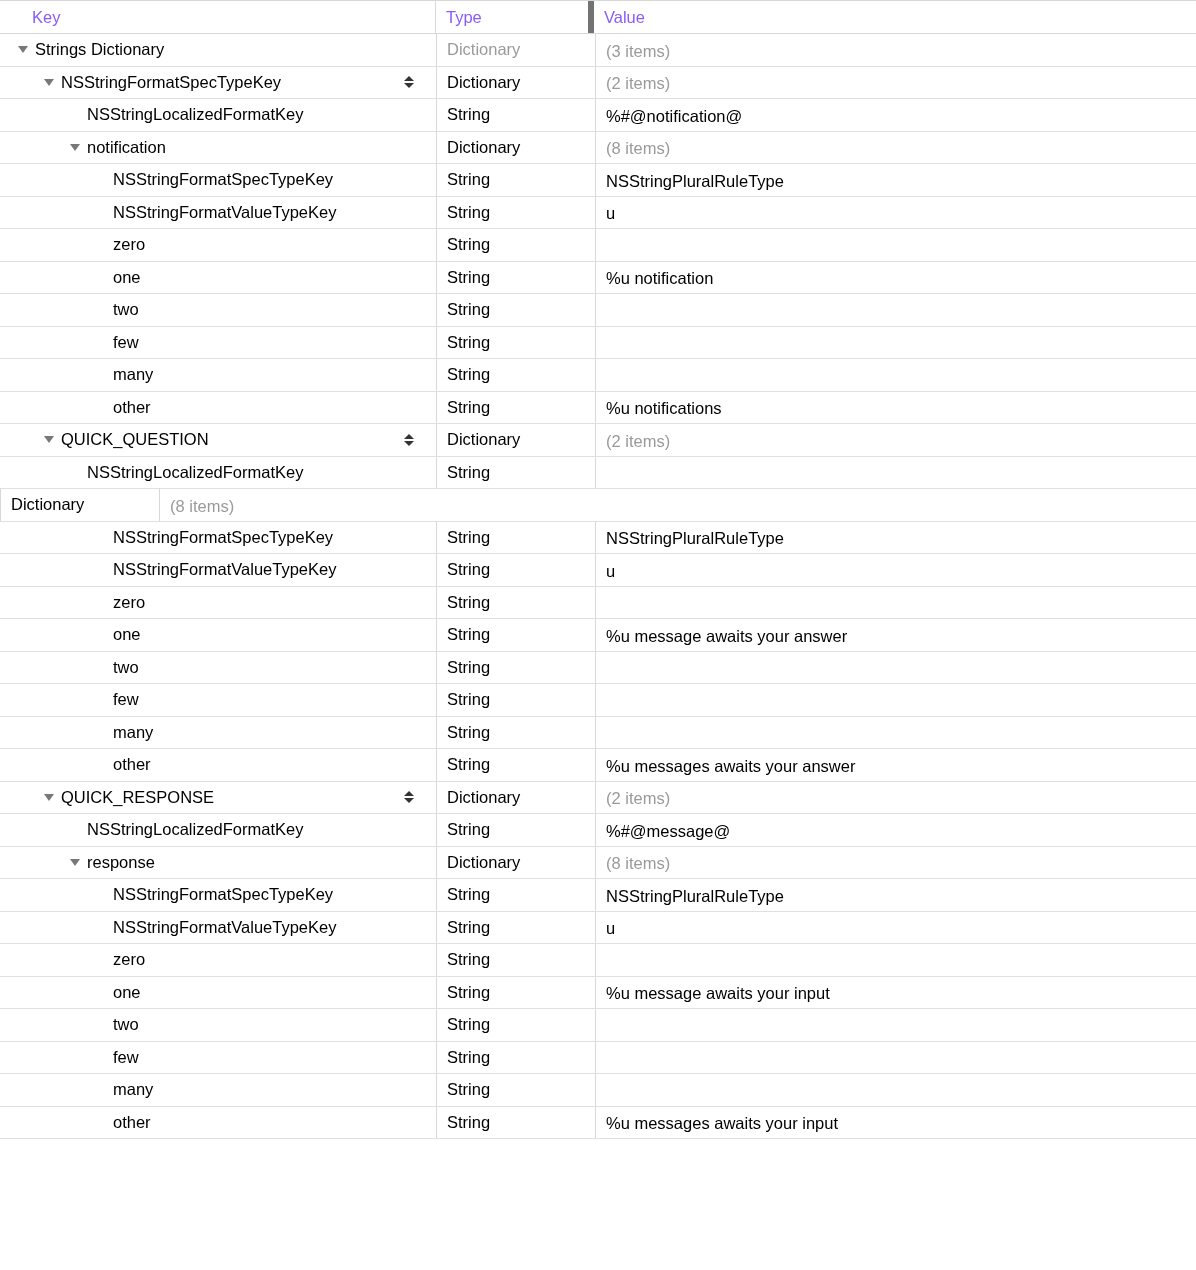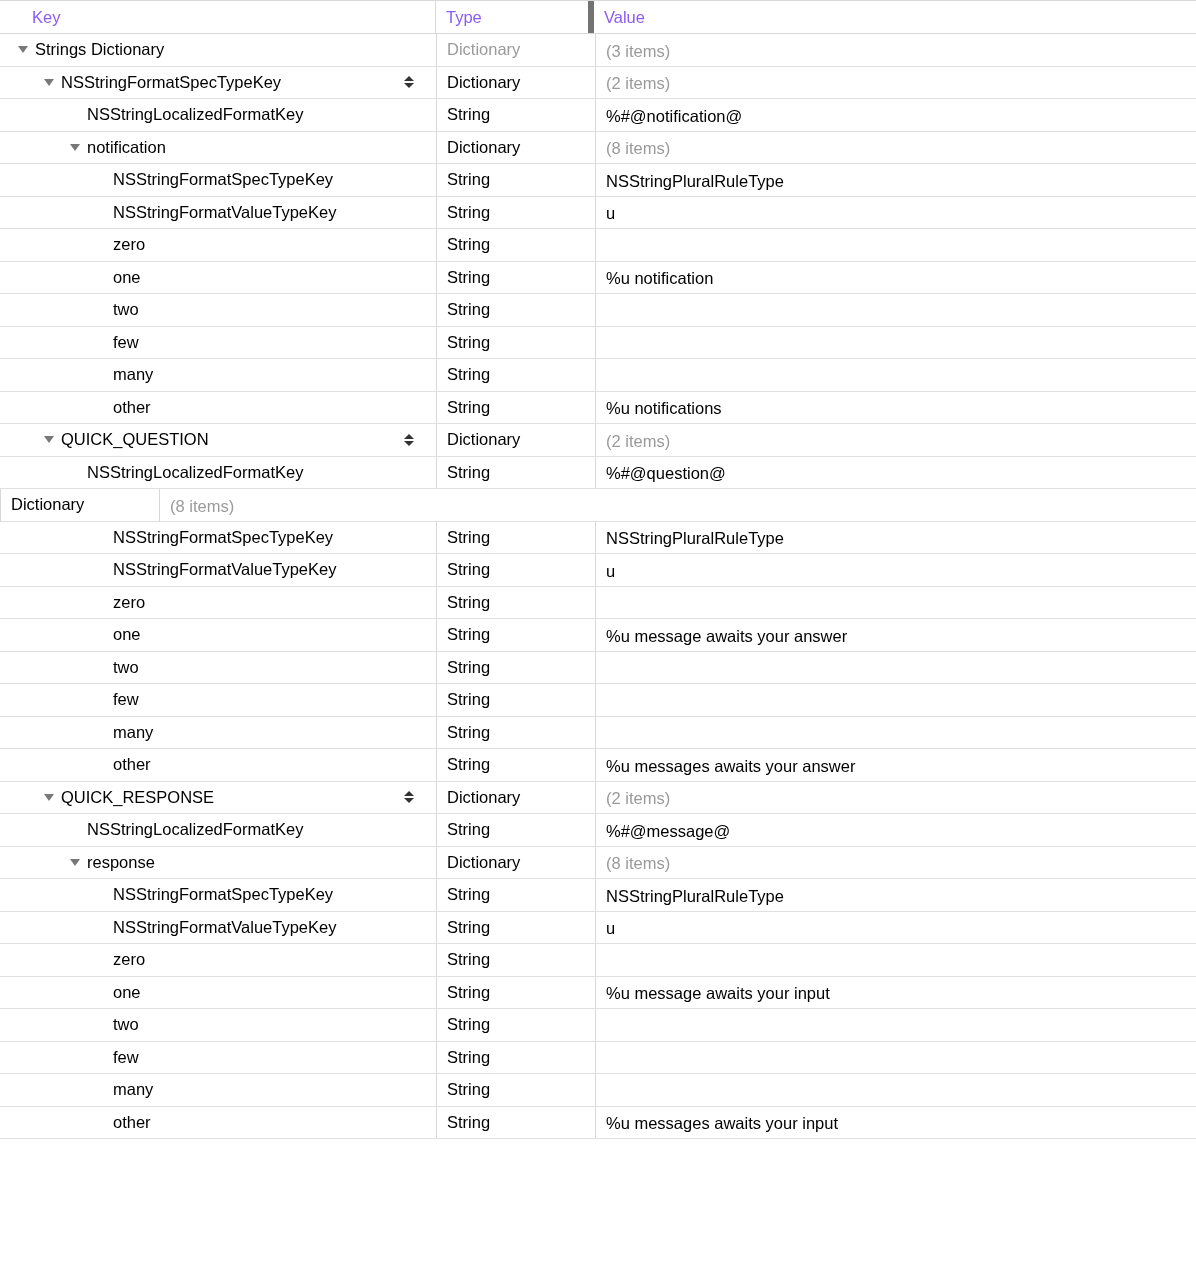--- a/index.html
+++ b/index.html
@@ -354,23 +354,20 @@
         <div class="col-key">
           <div class="key-wrap indent-2 no-tri">
             <span>NSStringLocalizedFormatKey</span>
           </div>
         </div>
         <div class="col-sep"></div>
         <div class="col-type">
           <span>String</span>
         </div>
         <div class="col-sep"></div>
-        <div class="col-value">
-          <span>%#@question@</span>
-        </div>
       </div>
       <div class="row">
         <div class="col-sep"></div>
         <div class="col-type">
           <span>Dictionary</span>
         </div>
         <div class="col-sep"></div>
         <div class="col-value">
           <span class="grey">(8 items)</span>
         </div>

